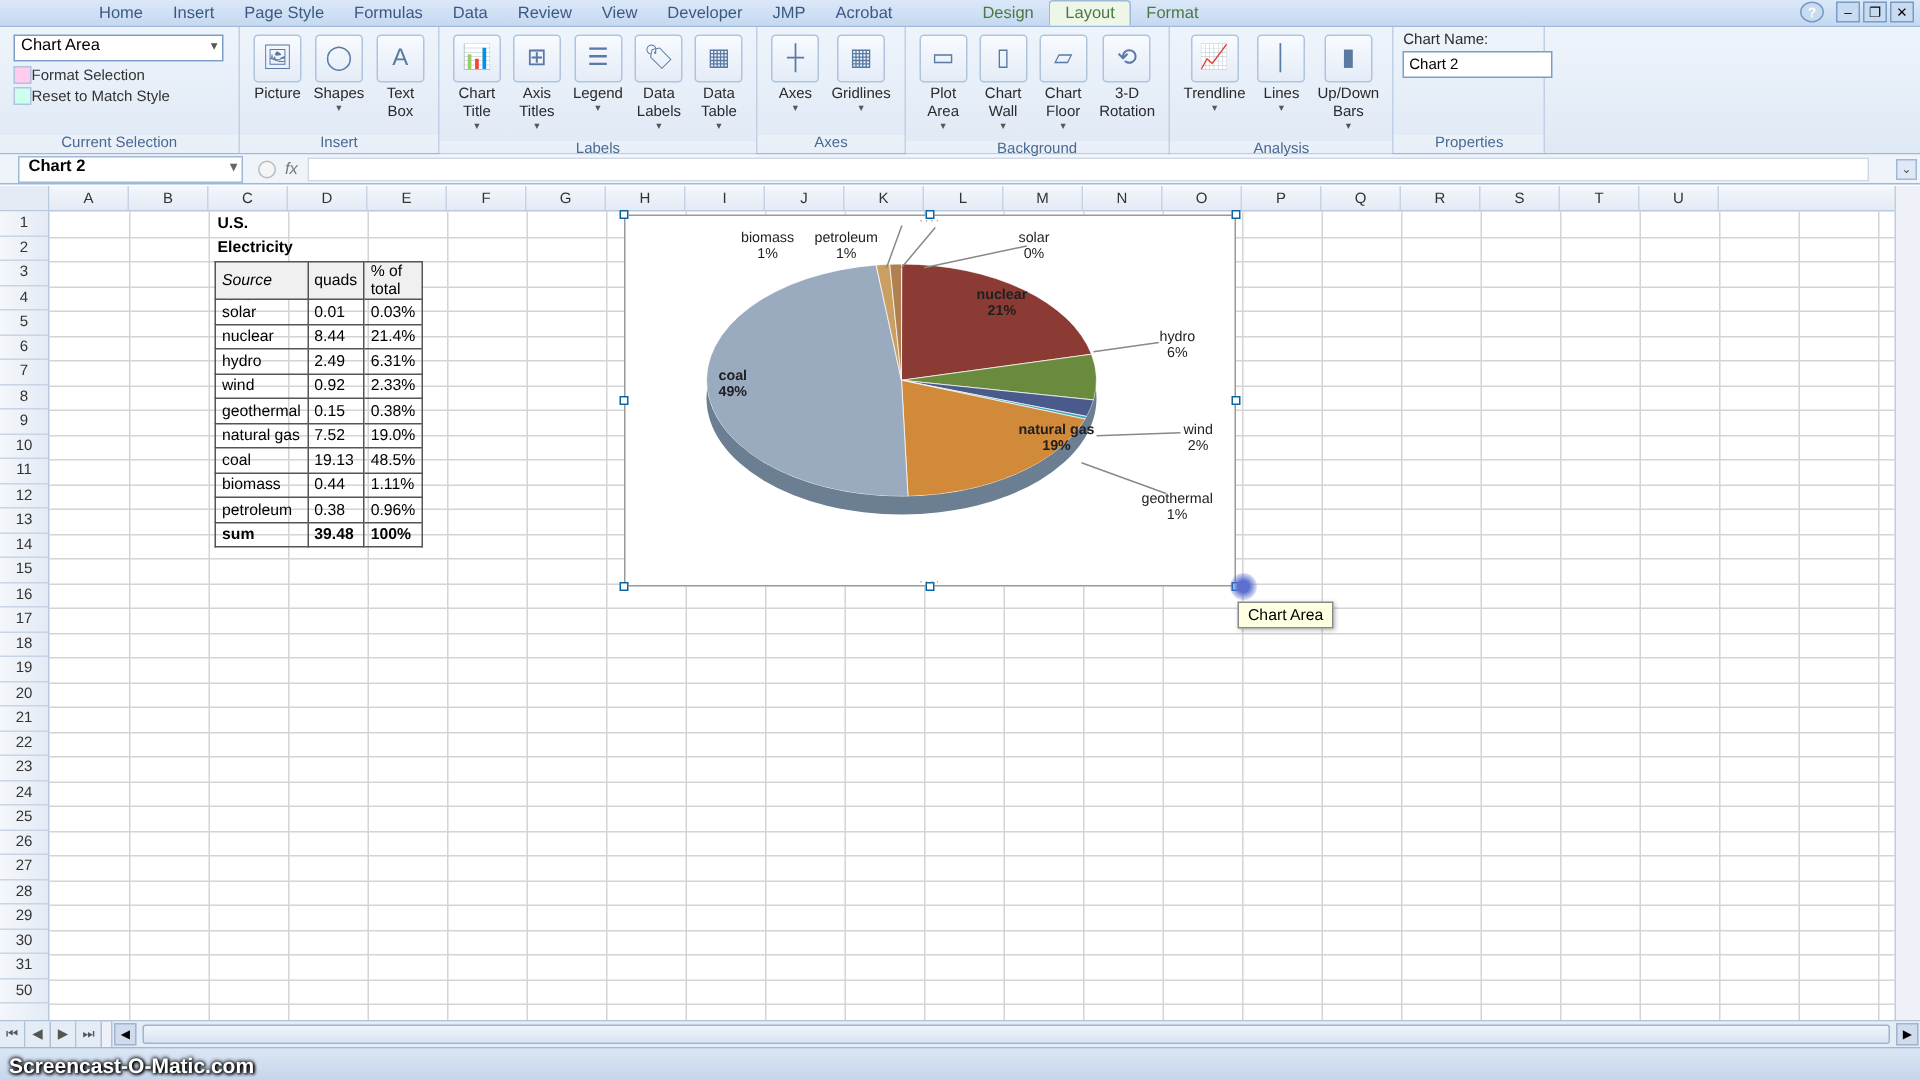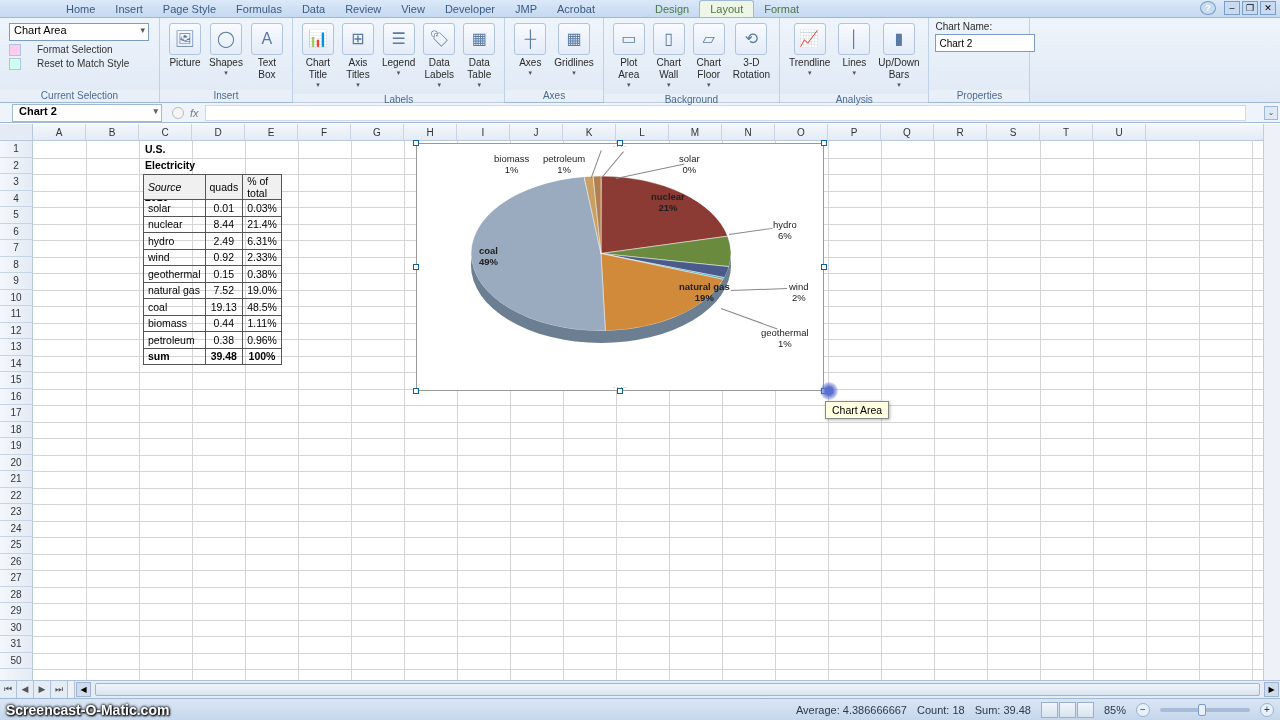--- a/index.html
+++ b/index.html
@@ -19,21 +19,21 @@
 .ribbon { height: 85px; background: linear-gradient(#eef4fb, #dfe9f5); border-bottom: 1px solid #a0b8d8; display: flex; }
 .group { border-right: 1px solid #c0d0e6; display: flex; flex-direction: column; }
 .group-body { flex: 1; display: flex; align-items: flex-start; padding: 3px 5px; }
 .group-label { text-align: center; font-size: 10px; color: #4a6a92; padding-bottom: 1px; background: rgba(255,255,255,0.3); }
 .big-btn { display: flex; flex-direction: column; align-items: center; justify-content: flex-start; padding: 2px 4px; min-width: 40px; font-size: 10px; color: #2a2a2a; text-align: center; line-height: 1.2; }
 .big-btn .icon { width: 32px; height: 32px; border: 1px solid #b0c4df; background: linear-gradient(#f8fbff,#e4ecf7); border-radius: 3px; margin-bottom: 2px; display: flex; align-items: center; justify-content: center; font-size: 16px; color: #5a7aa4; }
 .big-btn .dd { font-size: 7px; color: #555; }
 .sel-group { width: 160px; }
 .sel-group .combo { width: 140px; height: 18px; border: 1px solid #7a9cc6; background: #fff; font-size: 11px; padding-left: 4px; margin: 2px 4px; position: relative; }
 .sel-group .combo::after { content: "▾"; position: absolute; right: 3px; top: 1px; font-size: 9px; color: #555; }
-.sel-group .small-row { display: flex; font-size: 10px; color: #333; padding: 1px 4px; gap: 16px; }
+.sel-group .small-row { display: flex; align-items: center; font-size: 10px; color: #333; padding: 1px 4px; gap: 0; }
 .sel-group .small-row .mini-icon { width: 12px; height: 12px; border: 1px solid #b0c4df; background: #fce; }
 .prop-group { width: 100px; padding: 3px 6px; }
 .prop-group .lbl { font-size: 10px; color: #2a2a2a; }
 .prop-group input { width: 100px; height: 18px; border: 1px solid #7a9cc6; font-size: 10px; padding-left: 3px; margin-top: 2px; }
 
 
 .formula-row { height: 20px; border-bottom: 1px solid #a0b8d8; display: flex; align-items: center; background: #eef4fa; }
 .name-box { width: 150px; height: 18px; border: 1px solid #a0b8d8; margin-left: 12px; background: #fff; font-size: 11px; font-weight: bold; padding-left: 6px; position: relative; }
 .name-box::after { content: "▾"; position: absolute; right: 3px; top: 1px; font-size: 9px; color: #666; }
 .fx-area { display: flex; align-items: center; gap: 6px; margin-left: 10px; flex: 1; }
@@ -54,21 +54,21 @@
 .gl-v { width: 1px; top: 0; bottom: 0; }
 .gl-h { height: 1px; left: 0; right: 0; }
 .vscroll { position: absolute; top: 0; right: 0; width: 17px; bottom: 0; background: #eef2f8; border-left: 1px solid #c0cde0; }
 
 
 .datatable { position: absolute; top: 17px; left: 33px; font-size: 10.5px; }
 .cell-title { position: absolute; left: 112px; top: 0; font-weight: bold; height: 16px; line-height: 16px; }
 .data-tbl { position: absolute; left: 110px; top: 33px; border-collapse: collapse; }
 .data-tbl th, .data-tbl td { border: 1px solid #555; padding: 0 4px; height: 16.5px; font-size: 10.5px; }
 .data-tbl th { background: #f0f0f0; font-weight: normal; text-align: left; }
-.data-tbl td.num { text-align: center; }
+.data-tbl td.num { text-align: left; }
 .data-tbl tr.sum td { font-weight: bold; }
 .data-tbl .c1 { width: 84px; font-style: italic; }
 .data-tbl .c2 { width: 60px; }
 .data-tbl .c3 { width: 58px; }
 
 
 .chart-obj { position: absolute; left: 416px; top: 19px; width: 408px; height: 248px; background: #fff; border: 1px solid #999; }
 .chart-obj .handle { position: absolute; width: 6px; height: 6px; border: 1px solid #0a64a4; background: #fff; }
 .chart-obj .h-tl { top: -4px; left: -4px; } .chart-obj .h-tr { top: -4px; right: -4px; }
 .chart-obj .h-bl { bottom: -4px; left: -4px; } .chart-obj .h-br { bottom: -4px; right: -4px; }
@@ -536,29 +536,13 @@
   </div>
   <div class="hscroll">
     <div class="arrow l">◀</div>
     <div class="thumb"></div>
     <div class="arrow r">▶</div>
   </div>
 </div>
 
 <div class="status-bar">
   <div class="watermark">Screencast-O-Matic.com</div>
-  <div class="status-right">
-    <span>Average: 4.386666667</span>
-    <span>Count: 18</span>
-    <span>Sum: 39.48</span>
-    <div class="view-btns">
-        <div></div>
-        <div></div>
-        <div></div>
-      </div>
-    <span>85%</span>
-    <div class="zoom-btn">−</div>
-    <div class="zoom-slider">
-        <div class="zthumb"></div>
-      </div>
-    <div class="zoom-btn">+</div>
-  </div>
 </div>
 
 </body></html>

